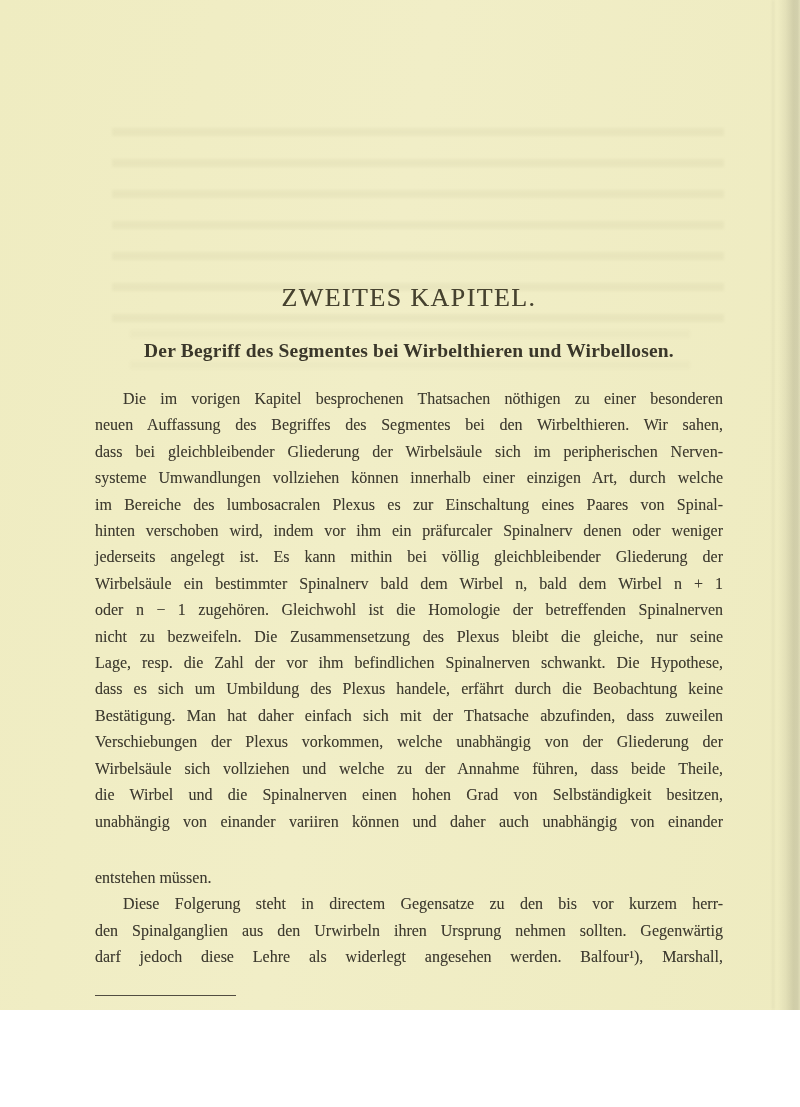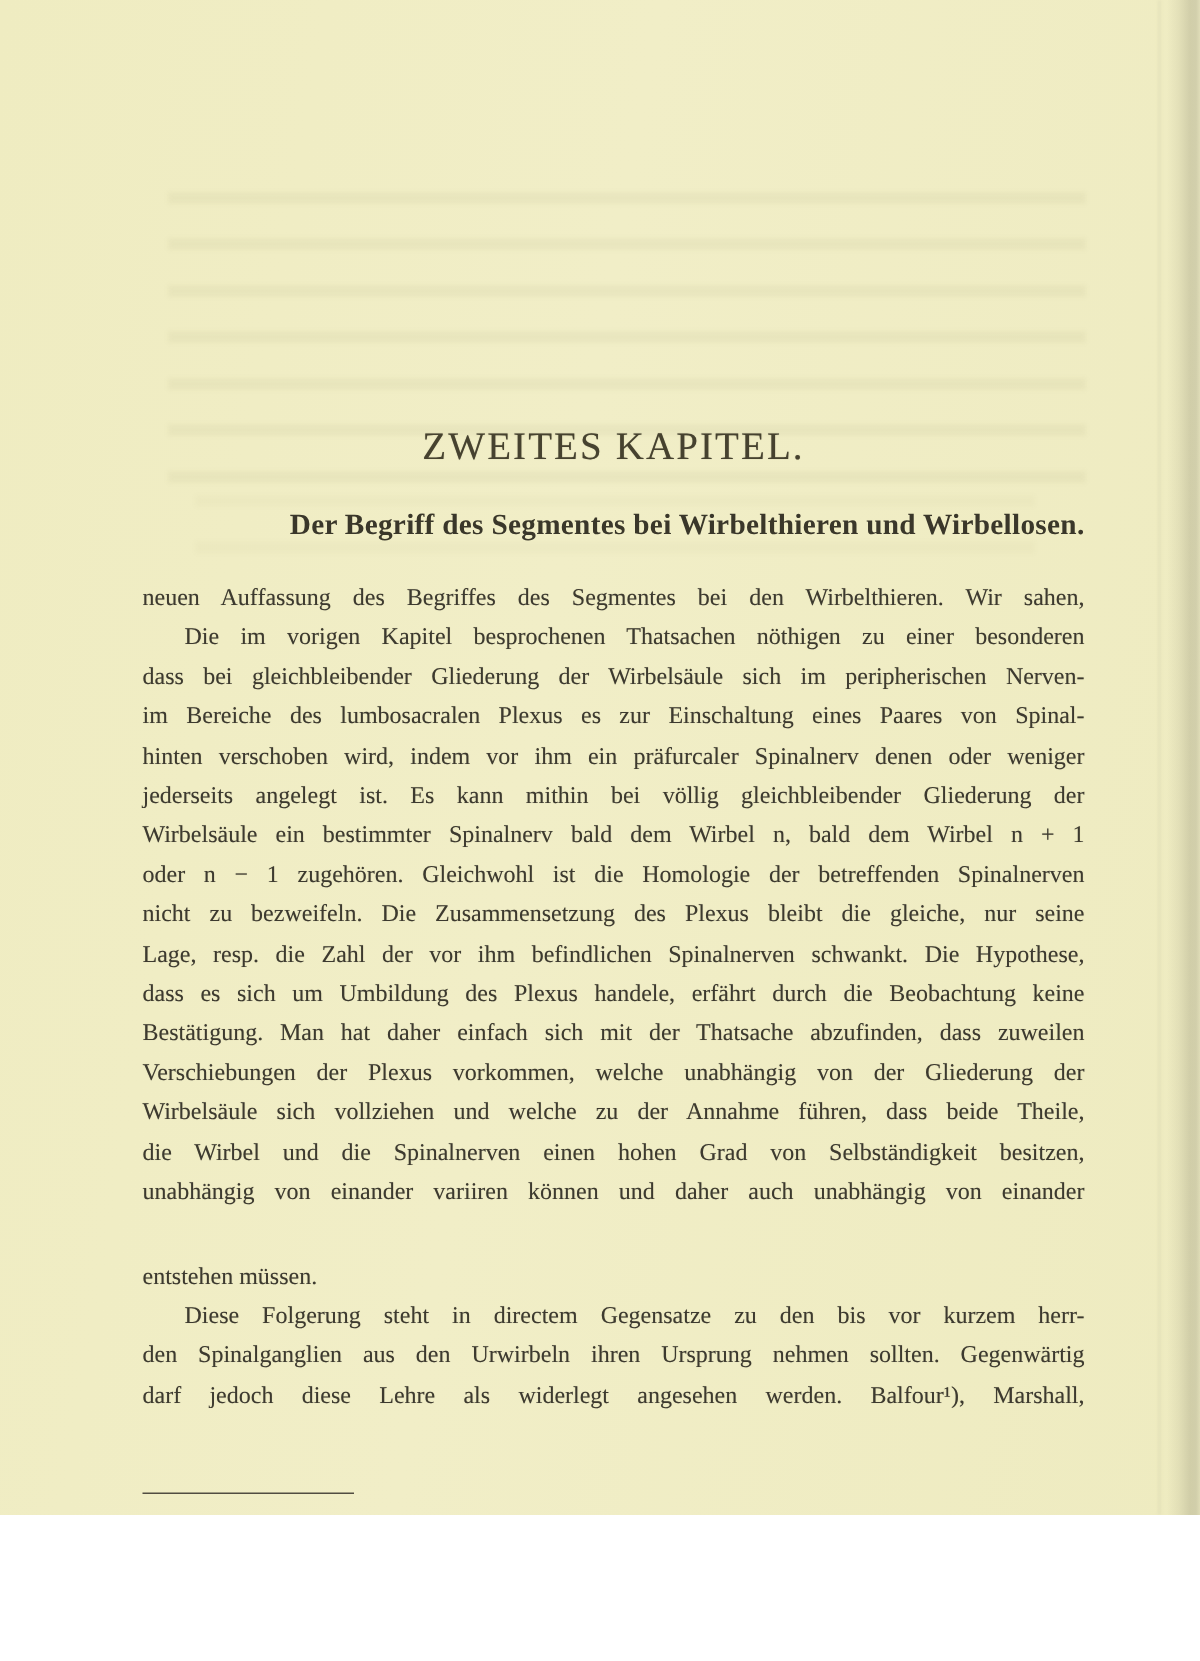--- a/index.html
+++ b/index.html
@@ -47,21 +47,21 @@
 
   .chapter-heading {
     position:absolute; top:283px; left:95px; width:628px;
     text-align:center;
     font-size:26px; letter-spacing:1.4px;
     color:#46422f;
     text-shadow:0 0 .6px rgba(70,66,47,.45);
   }
   .section-title {
     position:absolute; top:340px; left:95px; width:628px;
-    text-align:right;
+    text-align:center;
     font-size:19.5px; font-weight:bold; letter-spacing:.2px;
     color:#3a372a;
   }
 
   .body-text {
     position:absolute; top:386px; left:95px; width:628px;
     font-size:16px; line-height:26.4px;
     text-shadow:0 0 .5px rgba(61,58,47,.35);
   }
   .bodyline { text-align:justify; text-align-last:justify; }
@@ -89,23 +89,24 @@
   <div class="ghost-lines ghost-a"></div>
   <div class="ghost-lines ghost-b"></div>
   <div class="ghost-scratch"></div>
 
   <div class="chapter-heading">ZWEITES KAPITEL.</div>
 
   <div class="section-title">Der Begriff des Segmentes bei Wirbelthieren und Wirbellosen.</div>
 
   <div class="body-text">
     <div>
+      <div class="bodyline indent">Die im vorigen Kapitel besprochenen Thatsachen nöthigen zu einer besonderen</div>
       <div class="bodyline">neuen Auffassung des Begriffes des Segmentes bei den Wirbelthieren. Wir sahen,</div>
-      <div class="bodyline indent">Die im vorigen Kapitel besprochenen Thatsachen nöthigen zu einer besonderen</div>
       <div class="bodyline">dass bei gleichbleibender Gliederung der Wirbelsäule sich im peripherischen Nerven-</div>
+      <div class="bodyline">systeme Umwandlungen vollziehen können innerhalb einer einzigen Art, durch welche</div>
       <div class="bodyline">im Bereiche des lumbosacralen Plexus es zur Einschaltung eines Paares von Spinal-</div>
       <div class="bodyline">hinten verschoben wird, indem vor ihm ein präfurcaler Spinalnerv denen oder weniger</div>
       <div class="bodyline">jederseits angelegt ist. Es kann mithin bei völlig gleichbleibender Gliederung der</div>
       <div class="bodyline">Wirbelsäule ein bestimmter Spinalnerv bald dem Wirbel n, bald dem Wirbel n + 1</div>
       <div class="bodyline">oder n − 1 zugehören. Gleichwohl ist die Homologie der betreffenden Spinalnerven</div>
       <div class="bodyline">nicht zu bezweifeln. Die Zusammensetzung des Plexus bleibt die gleiche, nur seine</div>
       <div class="bodyline">Lage, resp. die Zahl der vor ihm befindlichen Spinalnerven schwankt. Die Hypothese,</div>
       <div class="bodyline">dass es sich um Umbildung des Plexus handele, erfährt durch die Beobachtung keine</div>
       <div class="bodyline">Bestätigung. Man hat daher einfach sich mit der Thatsache abzufinden, dass zuweilen</div>
       <div class="bodyline">Verschiebungen der Plexus vorkommen, welche unabhängig von der Gliederung der</div>

